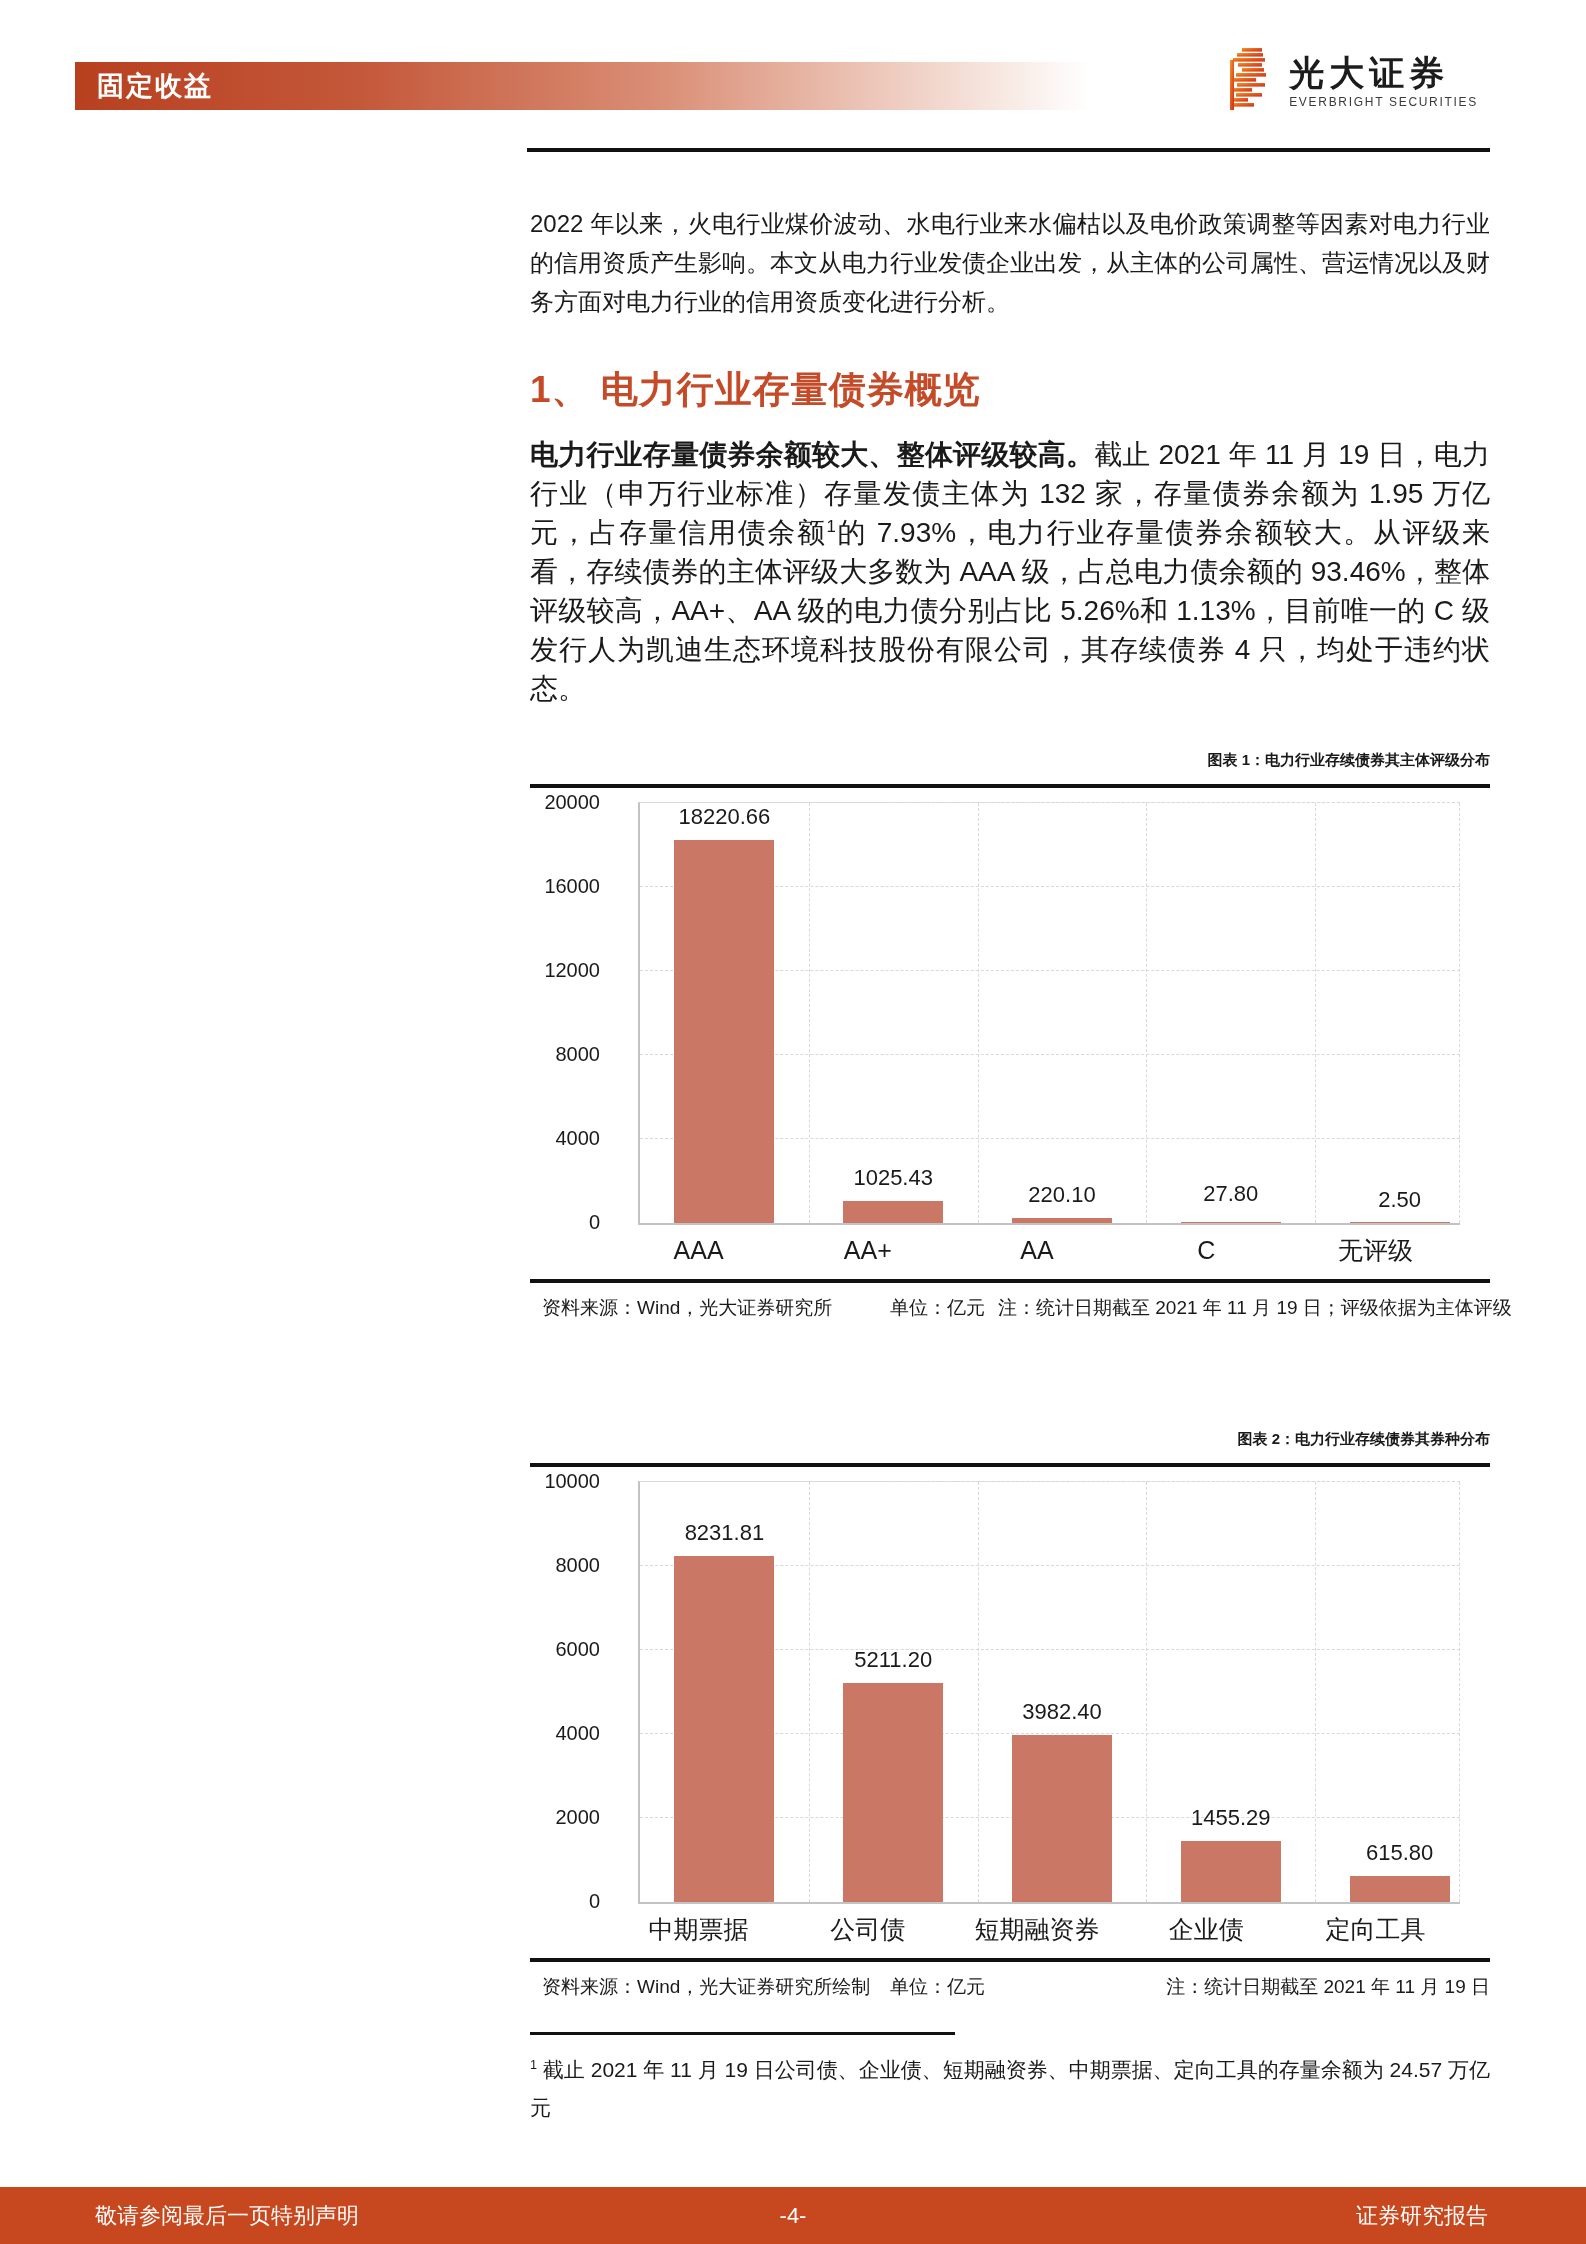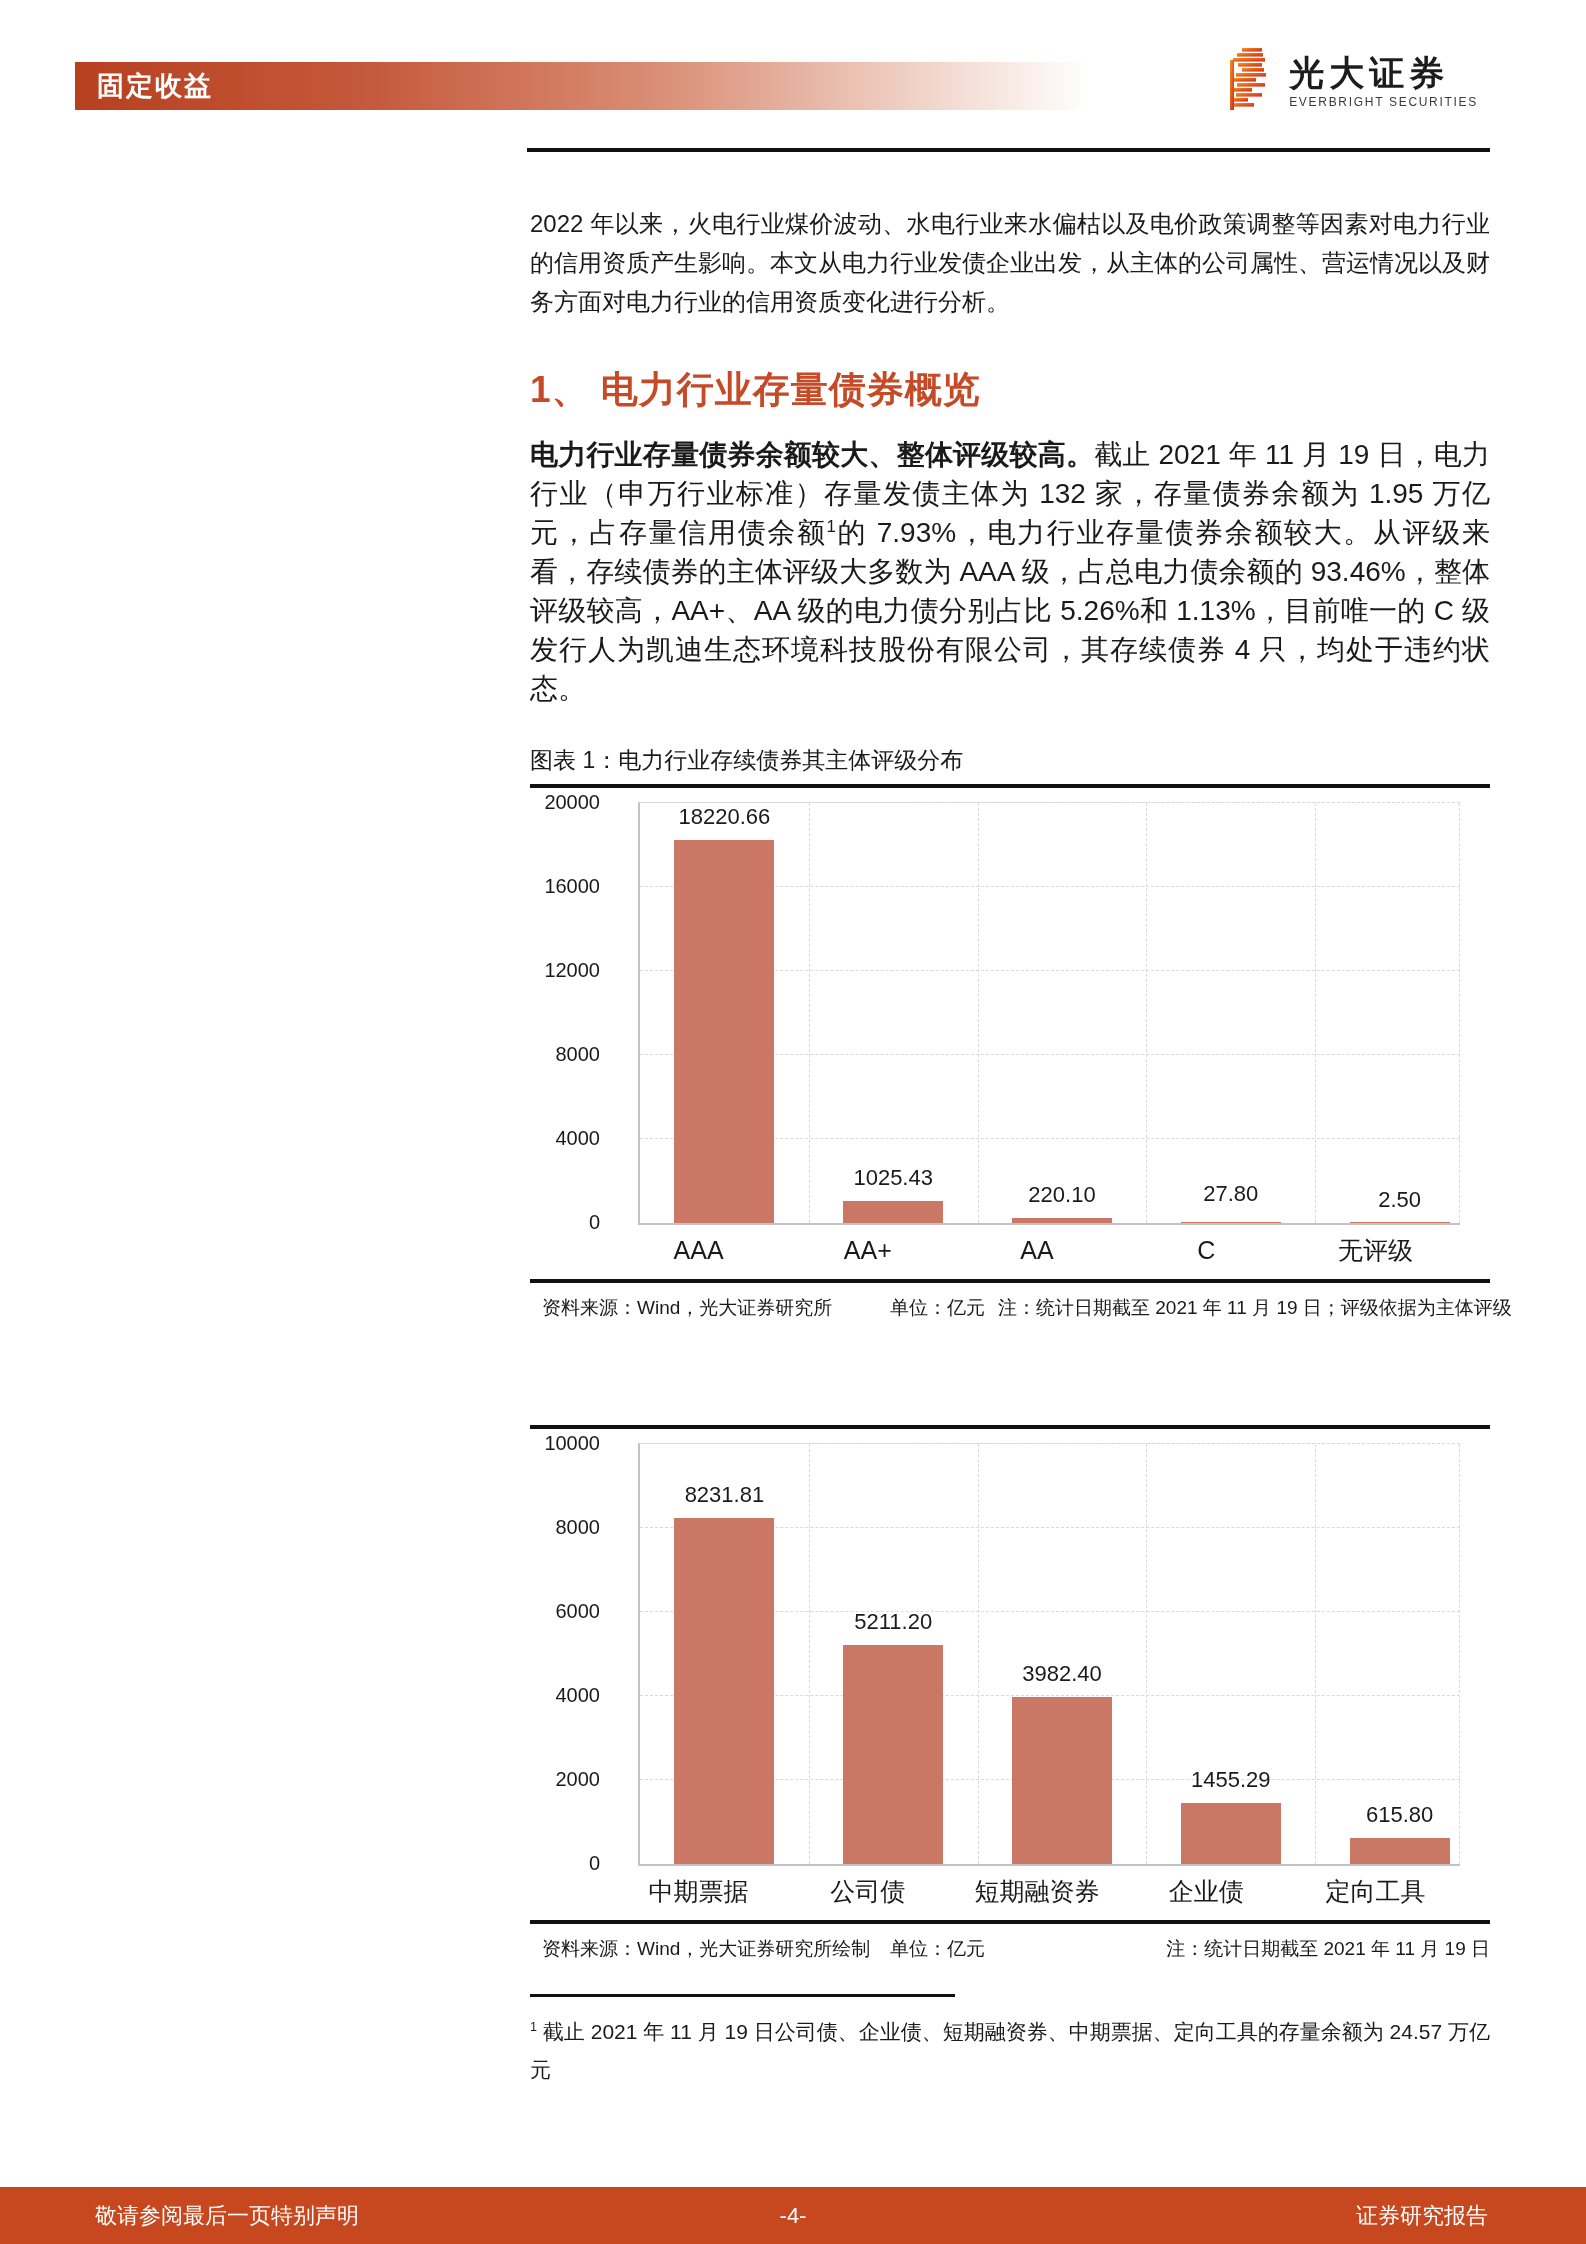--- a/index.html
+++ b/index.html
@@ -19,21 +19,21 @@
   .content{position:absolute;left:530px;top:152px;width:960px;}
   .p-intro{margin:52px 0 0;font-size:24px;line-height:39px;text-align:justify;}
   .section-heading{margin:44px 0 0;font-size:37px;font-weight:bold;color:#c44a28;letter-spacing:1px;}
   .p-body{margin:20px 0 0;font-size:28px;line-height:39px;text-align:justify;}
   .p-body .lead{font-weight:bold;}
   sup{font-size:60%;vertical-align:super;line-height:0;}
 
   
   .figure{margin-top:38px;}
   .figure--second{margin-top:100px;}
-  .figure-title{font-size:23px;font-weight:normal;line-height:28px;}
+  .figure-title{font-size:15px;font-weight:bold;line-height:28px;text-align:right;}
   .figure-rule{height:4px;background:#111;margin-top:10px;}
   .chart{position:relative;margin-top:14px;}
   .plot{position:relative;height:420px;margin-left:108px;margin-right:30px;
         border-left:2px solid #c3c3c3;border-bottom:2px solid #c3c3c3;border-top:1px dashed #d9d9d9;}
   .grid-h{position:absolute;left:0;right:0;height:0;border-top:1px dashed #d9d9d9;}
   .grid-v{position:absolute;top:0;bottom:0;width:0;border-left:1px dashed #d9d9d9;}
   .bar{position:absolute;bottom:0;}
   .val{position:absolute;transform:translateX(-50%);font-size:22px;white-space:nowrap;}
   .ylabels{position:absolute;left:0;top:0;width:70px;height:420px;}
   .ylab{position:absolute;right:0;font-size:20px;line-height:28px;}
@@ -151,20 +151,21 @@
           </div>
       </div>
       <div class="figure-source">
         <span class="src-a">资料来源：Wind，光大证券研究所</span>
         <span class="src-b">单位：亿元</span>
         <span class="src-c">注：统计日期截至 2021 年 11 月 19 日；评级依据为主体评级</span>
       </div>
     </div>
 
     <div class="figure figure--second">
+      <div class="figure-title">图表 2：电力行业存续债券其券种分布</div>
       <div class="figure-rule"></div>
       <div class="chart">
         <div class="ylabels">
             <div class="ylab" style="bottom: -14px;">0</div>
             <div class="ylab" style="bottom: 70px;">2000</div>
             <div class="ylab" style="bottom: 154px;">4000</div>
             <div class="ylab" style="bottom: 238px;">6000</div>
             <div class="ylab" style="bottom: 322px;">8000</div>
             <div class="ylab" style="bottom: 406px;">10000</div>
           </div>

